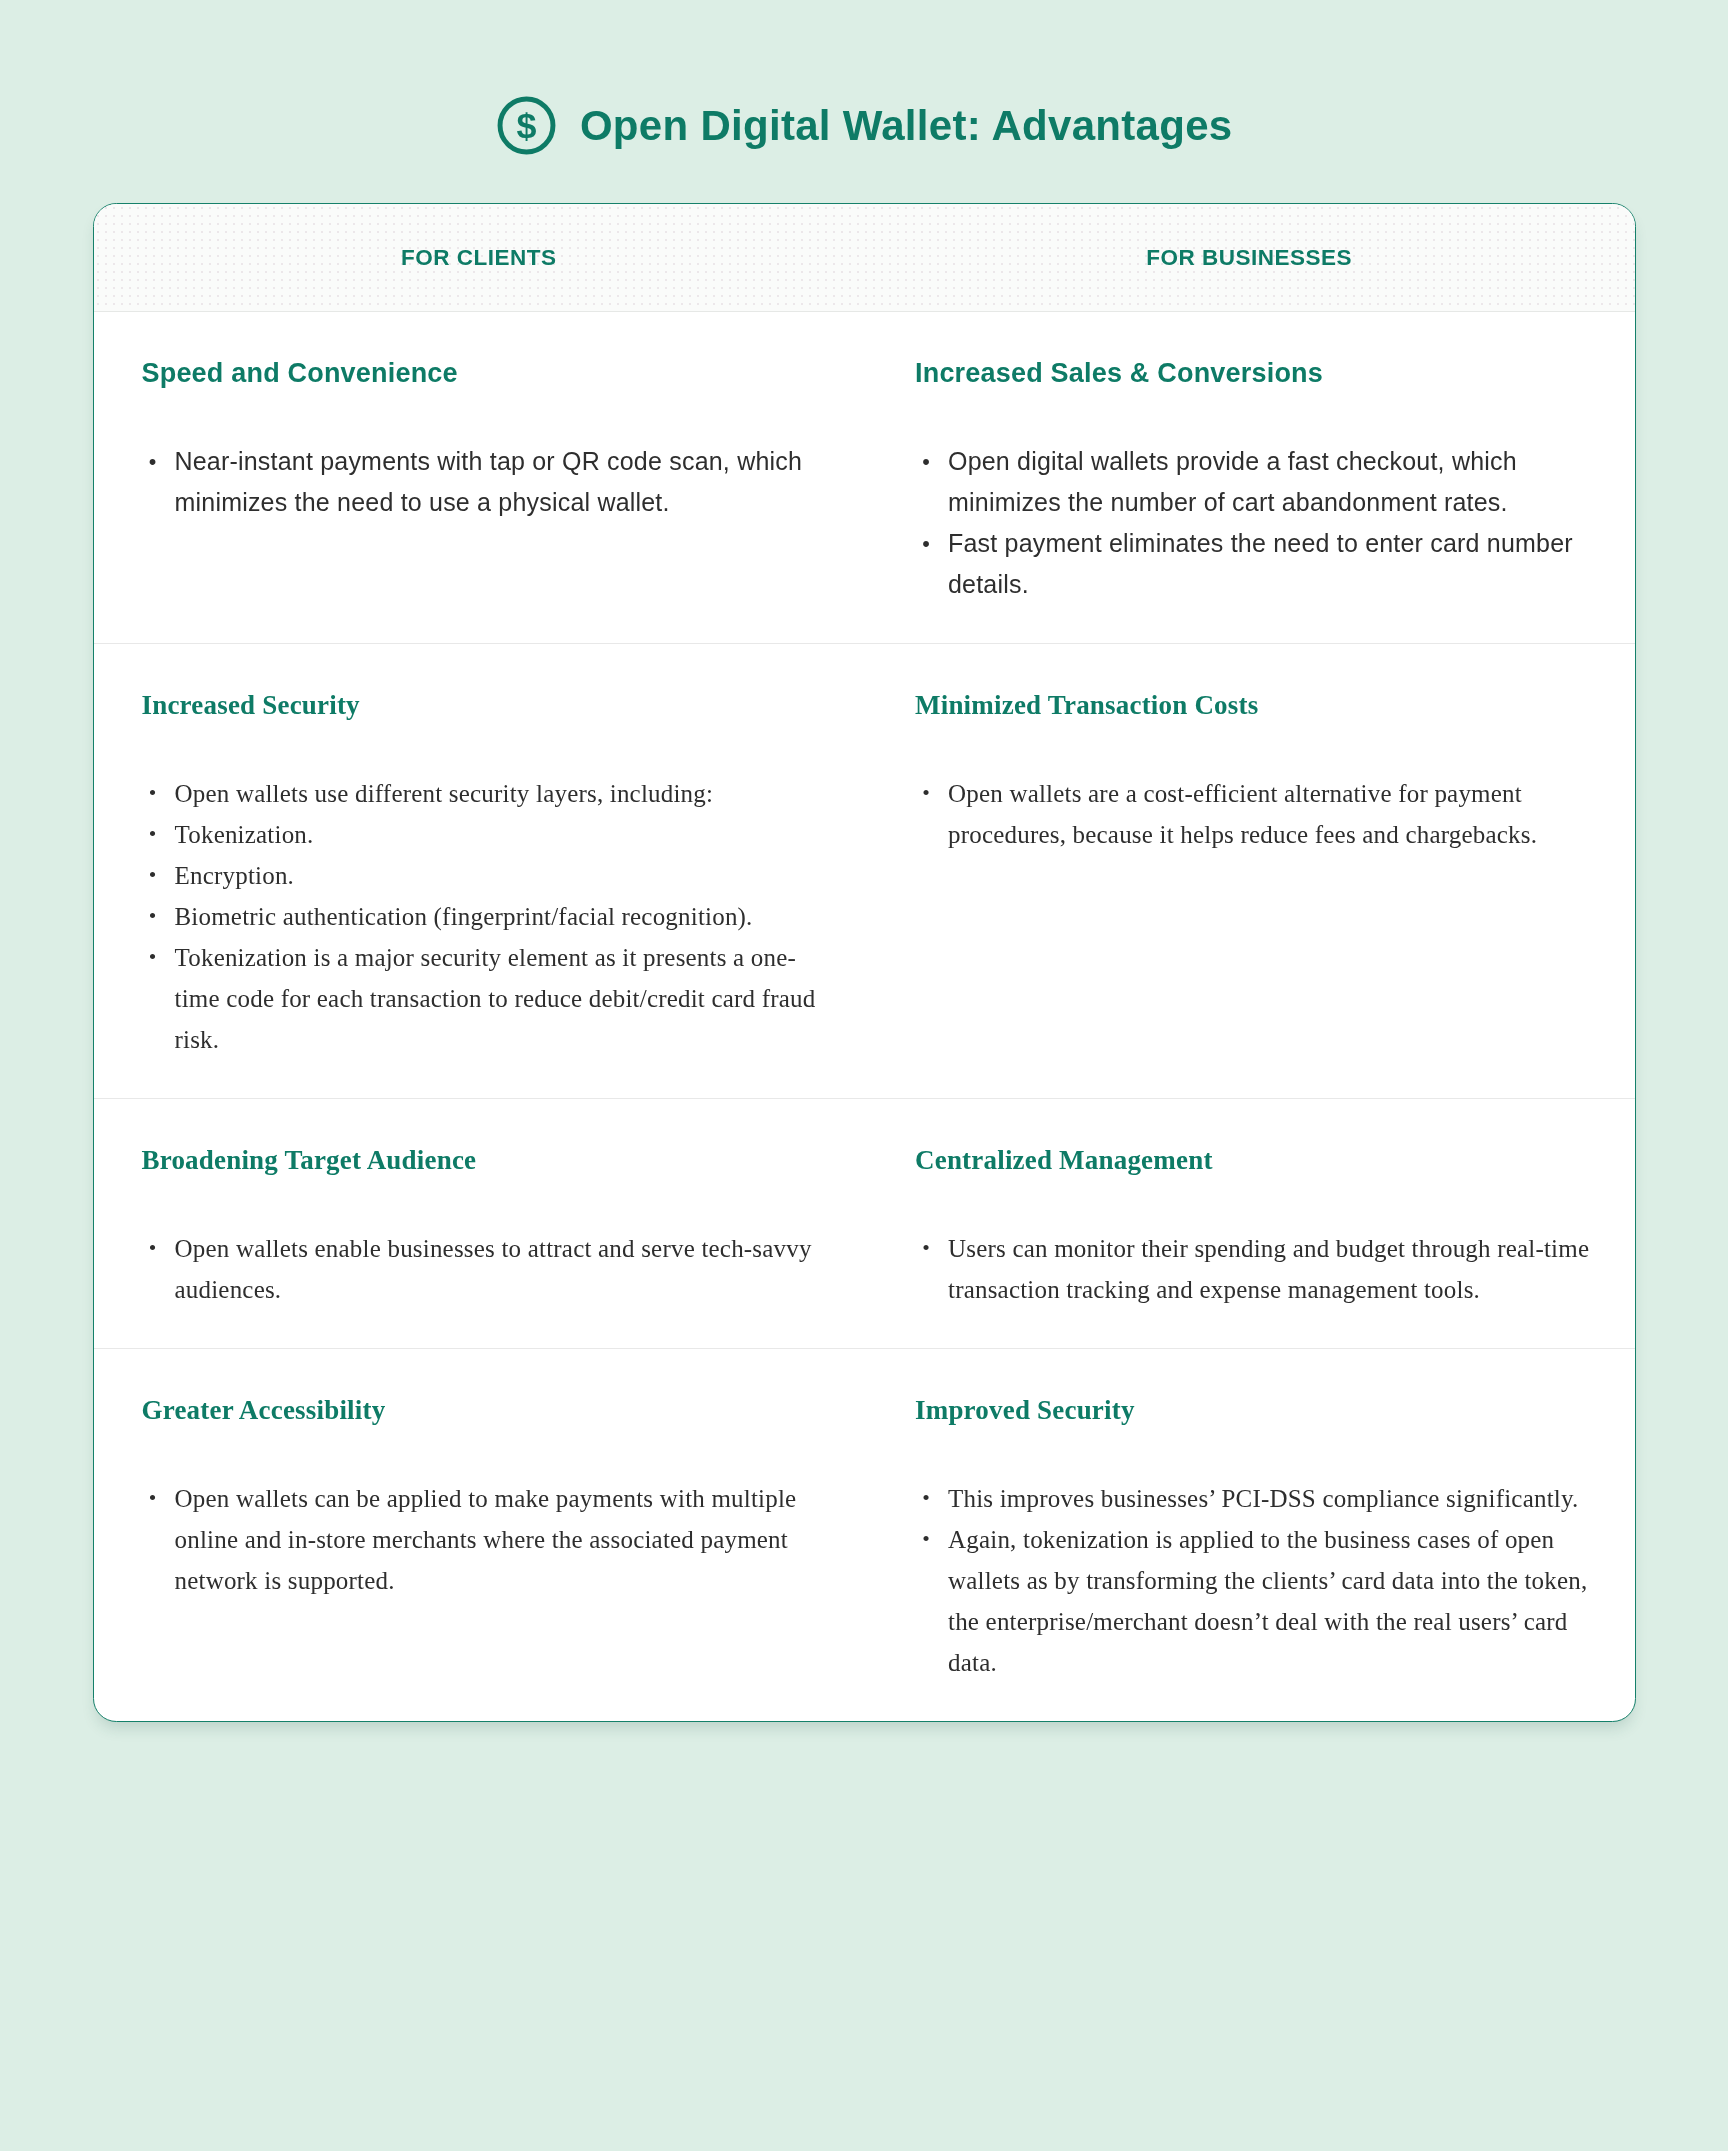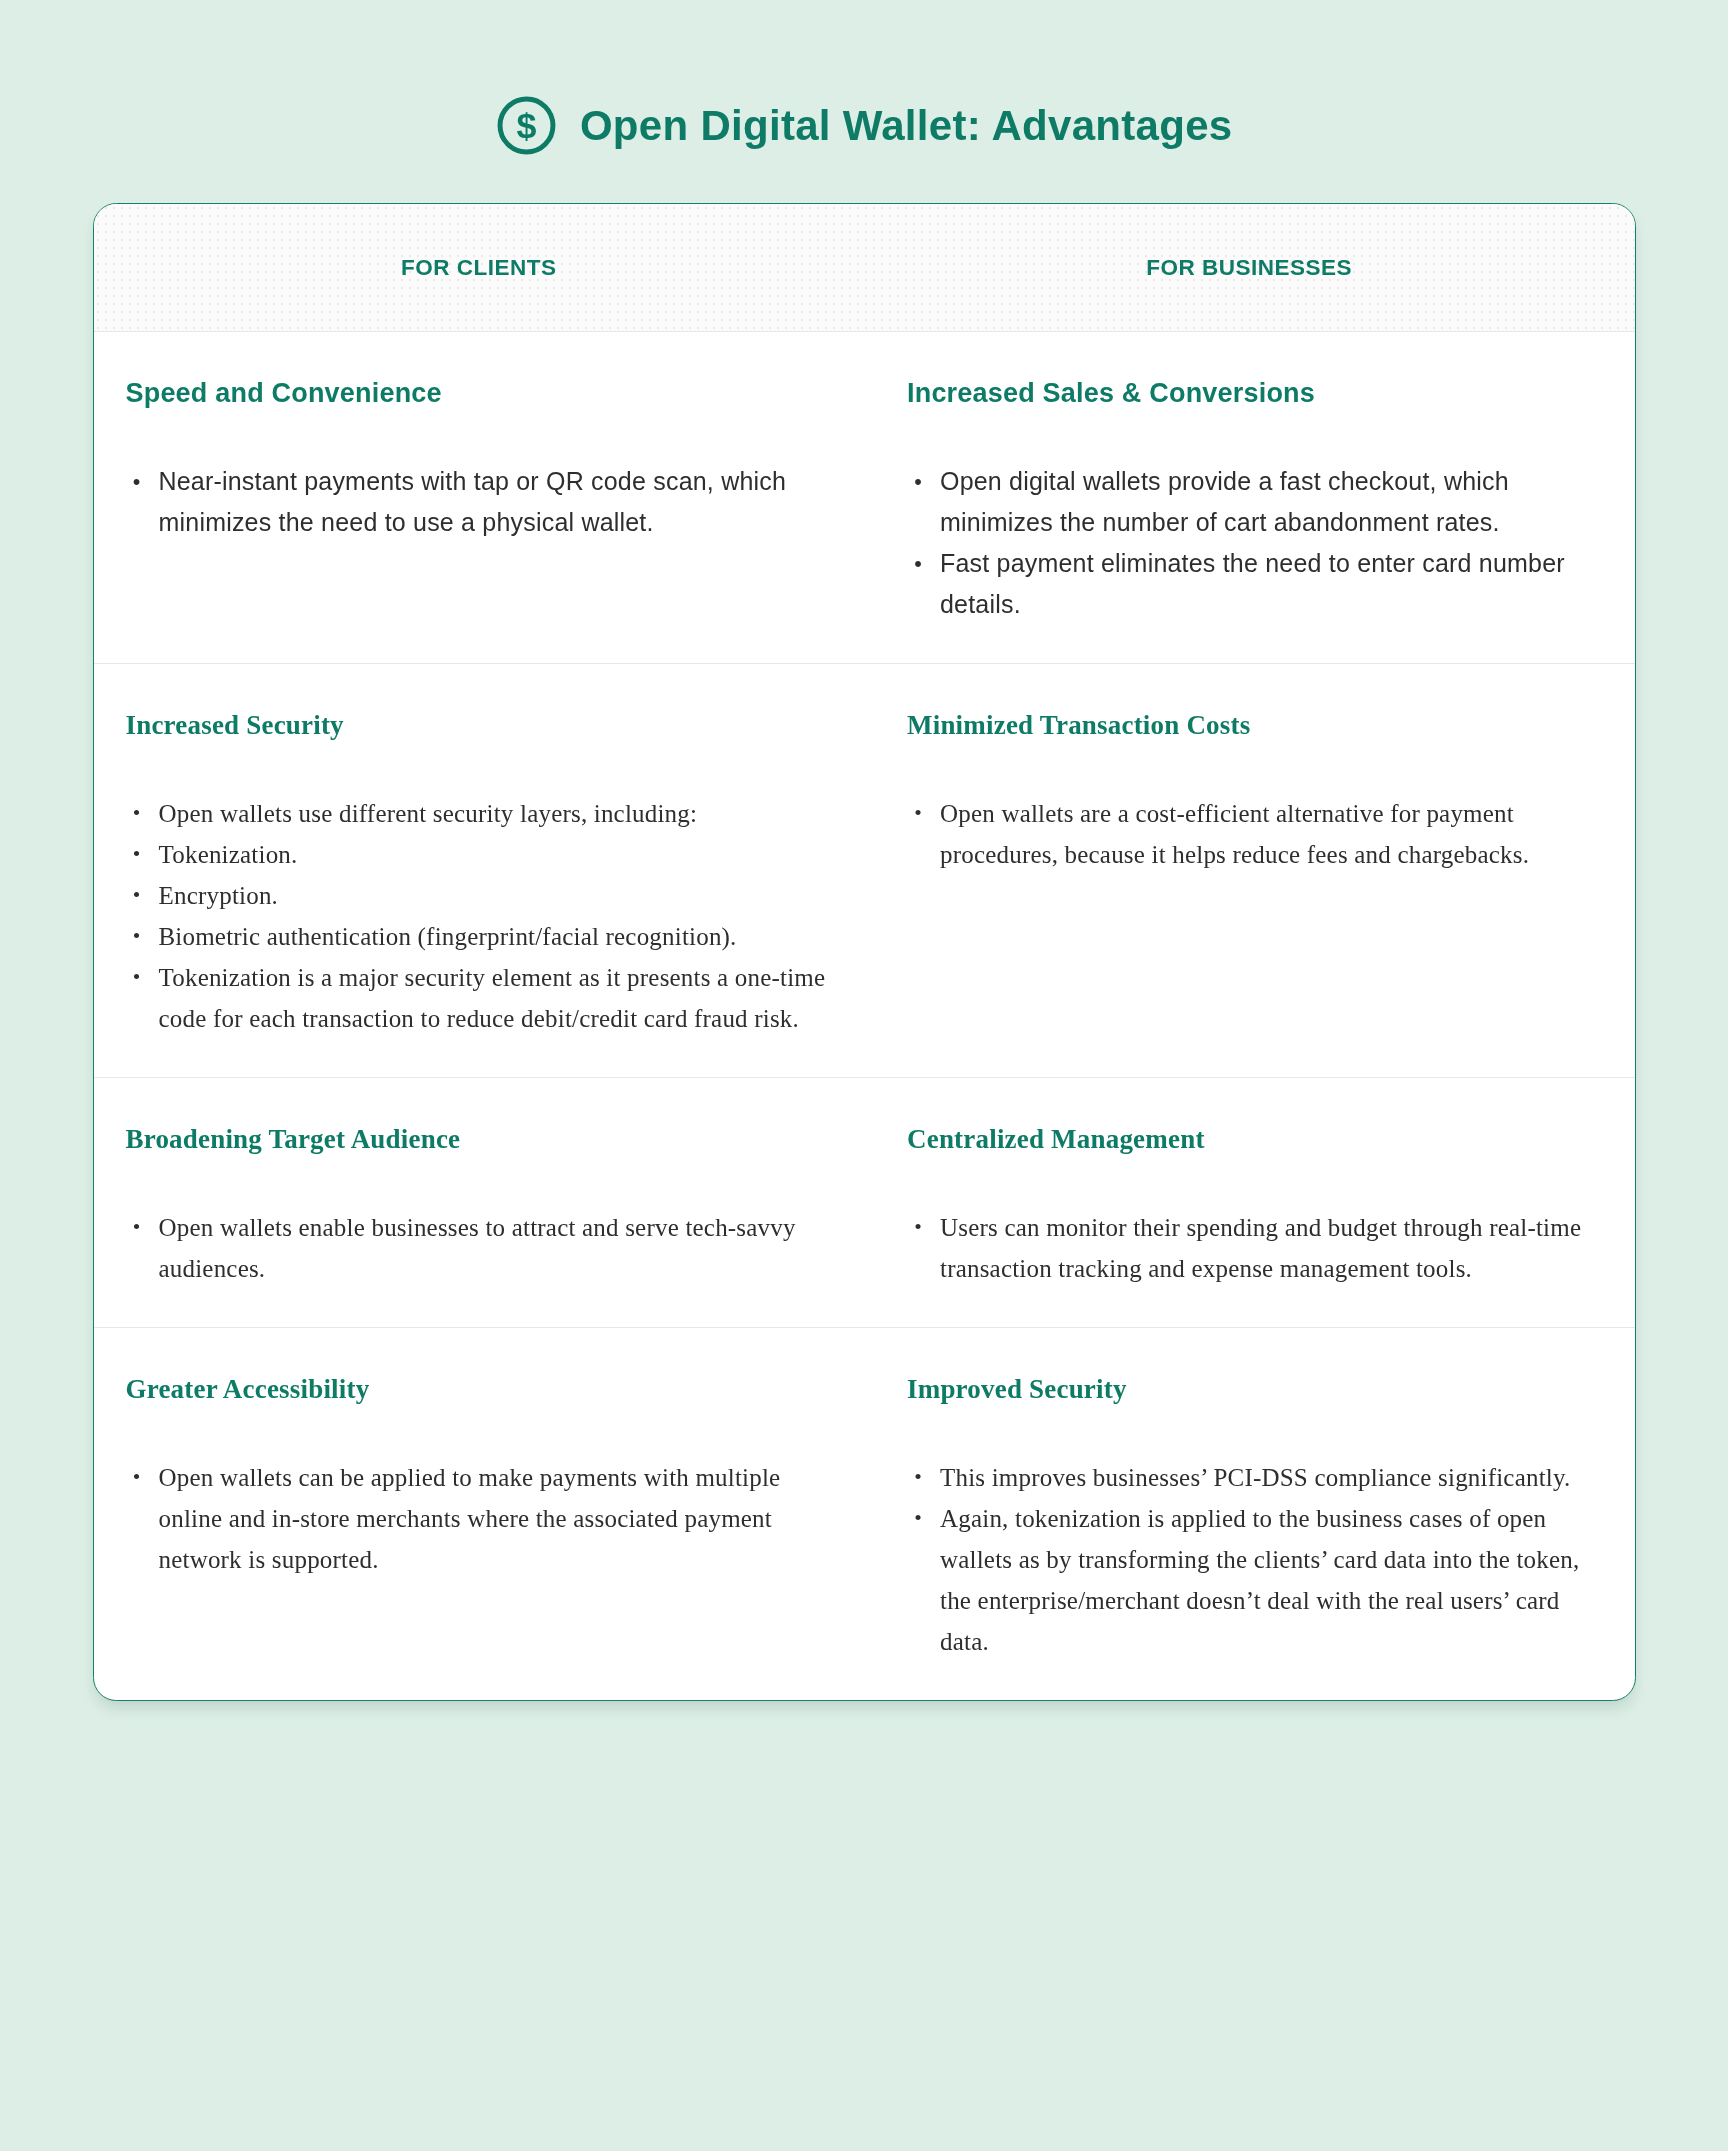--- a/index.html
+++ b/index.html
@@ -39,38 +39,38 @@
     background: #ffffff;
     border: 1.8px solid #15806a;
     border-radius: 23.4px;
     overflow: hidden;
     box-shadow: 0 9px 14.4px -4.5px rgba(30, 80, 65, 0.18);
   }
   .card-header {
     display: grid;
     grid-template-columns: 1fr 1fr;
     align-items: center;
-    height: 128px;
+    height: 108px;
     background-color: #fafbfa;
     background-image: radial-gradient(#ece7ea 0.9px, transparent 0.9px);
     background-size: 8px 8px;
     border-bottom: 0.9px solid #e6e8e6;
   }
   .col-header {
     text-align: center;
     font-size: 22.5px;
     font-weight: 700;
     letter-spacing: 0.5px;
     color: #0e7b66;
   }
   .row {
     display: grid;
     grid-template-columns: 1fr 1fr;
     column-gap: 81px;
-    padding: 0 27px 38px 32px;
+    padding: 0 27px 38px 48px;
   }
   .row + .row { border-top: 0.9px solid #e8e8e8; font-family: Liberation Serif, serif; }
   .cell { min-width: 0; }
   .section-heading {
     margin: 45px 0 0;
     font-size: 27px;
     line-height: 32px;
     font-weight: 700;
     color: #0e7b66;
     letter-spacing: 0.2px;

